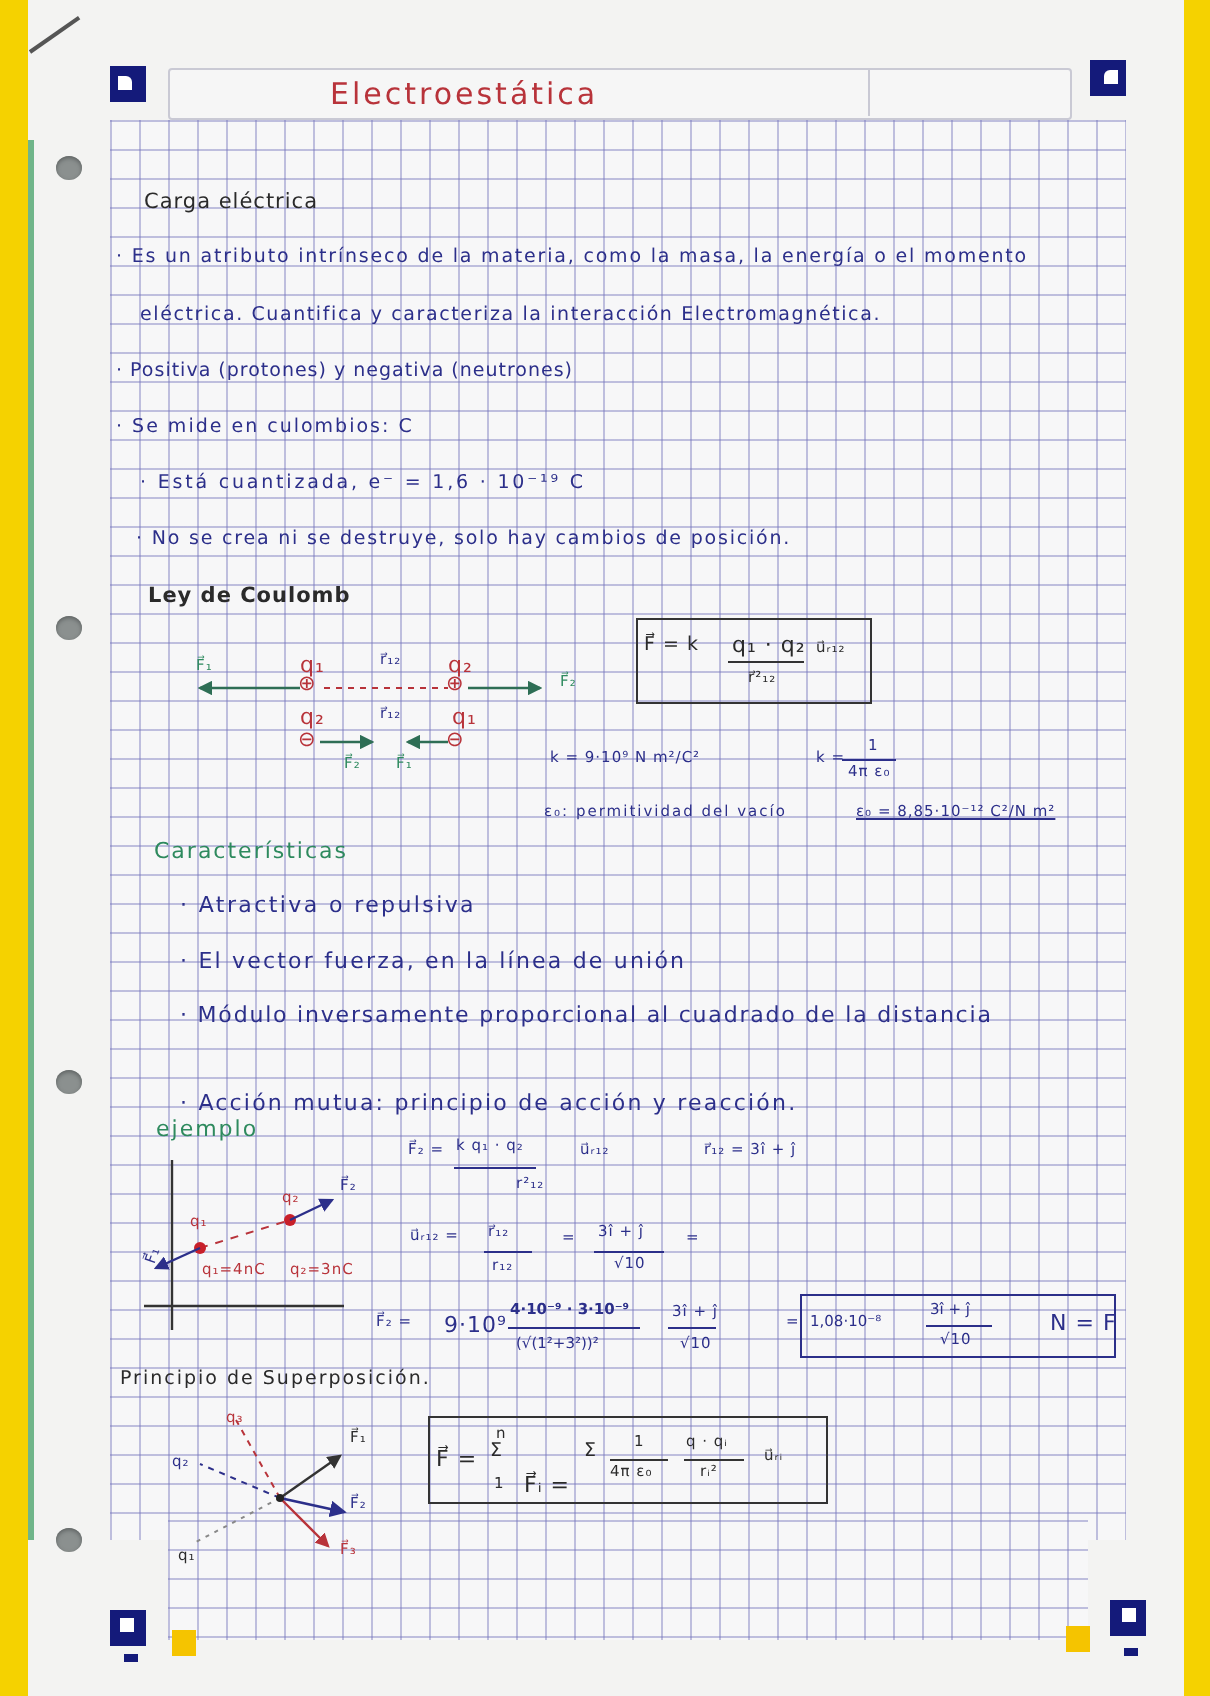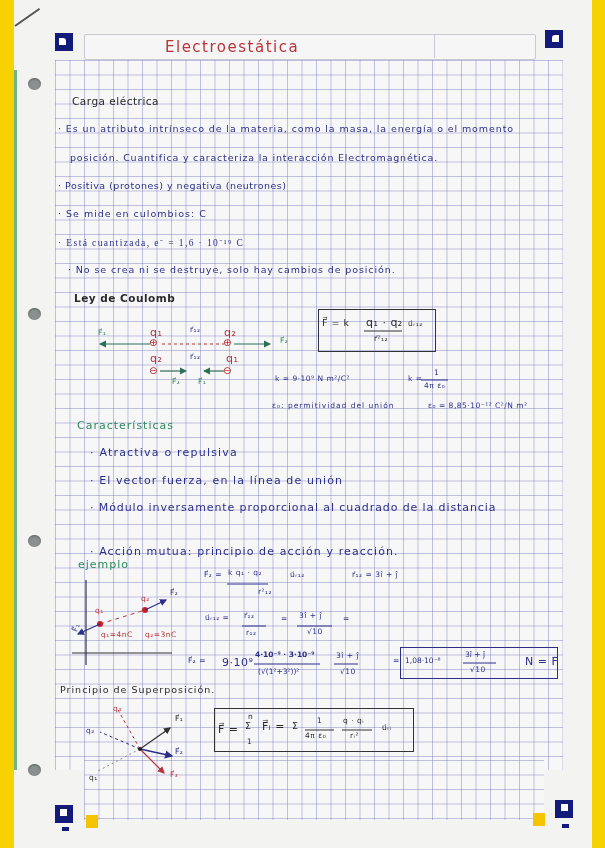--- a/index.html
+++ b/index.html
@@ -62,24 +62,24 @@
 
 <div class="hole" style="left:28px;top:78px;"></div>
 <div class="hole" style="left:28px;top:308px;"></div>
 <div class="hole" style="left:28px;top:535px;"></div>
 <div class="hole" style="left:28px;top:764px;"></div>
 
 <div class="hw red title">Electroestática</div>
 
 <div class="hw black s11" style="left:72px;top:95px;">Carga eléctrica</div>
 <div class="hw blue s10" style="left:58px;top:123px;letter-spacing:.9px;">· Es un atributo intrínseco de la materia, como la masa, la energía o el momento</div>
-<div class="hw blue s10" style="left:70px;top:152px;letter-spacing:.8px;">posición. Cuantifica y caracteriza la interacción Electromagnética.</div>
+<div class="hw blue s10" style="left:70px;top:152px;letter-spacing:.8px;">eléctrica. Cuantifica y caracteriza la interacción Electromagnética.</div>
 <div class="hw blue s10" style="left:58px;top:180px;">· Positiva (protones) y negativa (neutrones)</div>
 <div class="hw blue s10" style="left:58px;top:208px;letter-spacing:1px;">· Se mide en culombios: C</div>
-<div class="hw blue s10" style="left:58px;top:236px;letter-spacing:1.4px;font-family:Liberation Serif, serif;">· Está cuantizada,  e⁻ = 1,6 · 10⁻¹⁹ C</div>
+<div class="hw blue s10" style="left:70px;top:236px;letter-spacing:1.4px;">· Está cuantizada,  e⁻ = 1,6 · 10⁻¹⁹ C</div>
 <div class="hw blue s10" style="left:68px;top:264px;letter-spacing:.9px;">· No se crea ni se destruye, solo hay cambios de posición.</div>
 
 <div class="hw black s11" style="left:74px;top:292px;font-weight:bold;">Ley de Coulomb</div>
 
 <div class="hw green s8" style="left:98px;top:328px;">F⃗₁</div>
 <div class="hw red s9" style="left:150px;top:326px;">q₁</div>
 <div class="hw blue s8" style="left:190px;top:325px;">r⃗₁₂</div>
 <div class="hw red s9" style="left:224px;top:326px;">q₂</div>
 <div class="hw green s8" style="left:280px;top:336px;">F⃗₂</div>
 <div class="hw red s11" style="left:149px;top:336px;">⊕</div>
@@ -95,22 +95,22 @@
 <div class="formula-box" style="left:318px;top:309px;width:116px;height:41px;"></div>
 <div class="hw black s10" style="left:322px;top:317px;text-align:center;">F⃗ = k</div>
 <div class="hw black s9" style="left:366px;top:316px;">q₁ · q₂</div>
 <div class="hw black s8" style="left:374px;top:334px;text-align:right;">r⃗²₁₂</div>
 <div class="hw black s8" style="left:408px;top:319px;">u⃗ᵣ₁₂</div>
 
 <div class="hw blue s8" style="left:275px;top:374px;">k = 9·10⁹ N m²/C²</div>
 <div class="hw blue s8" style="left:408px;top:374px;">k =</div>
 <div class="hw blue s8" style="left:434px;top:368px;">1</div>
 <div class="hw blue s8" style="left:424px;top:381px;">4π ε₀</div>
-<div class="hw blue s8" style="left:272px;top:401px;letter-spacing:1px;">ε₀: permitividad del unión</div>
-<div class="hw blue s8" style="left:428px;top:401px;">ε₀ = 8,85·10⁻¹² C²/N m²</div>
+<div class="hw blue s8" style="left:272px;top:401px;letter-spacing:1px;">ε₀: permitividad del vacío</div>
+<div class="hw blue s8" style="left:428px;top:401px;text-decoration:underline;">ε₀ = 8,85·10⁻¹² C²/N m²</div>
 
 <div class="hw green s9" style="left:77px;top:419px;letter-spacing:1px;">Características</div>
 <div class="hw blue s9" style="left:90px;top:446px;letter-spacing:1.2px;">· Atractiva o repulsiva</div>
 <div class="hw blue s9" style="left:90px;top:474px;letter-spacing:1.1px;">· El vector fuerza, en la línea de unión</div>
 <div class="hw blue s9" style="left:90px;top:501px;letter-spacing:.9px;">· Módulo inversamente proporcional al cuadrado de la distancia</div>
 <div class="hw blue s9" style="left:90px;top:545px;letter-spacing:1.1px;">· Acción mutua: principio de acción y reacción.</div>
 
 <div class="hw green s9" style="left:78px;top:558px;letter-spacing:1px;">ejemplo</div>
 <div class="hw red s8" style="left:95px;top:606px;">q₁</div>
 <div class="hw red s8" style="left:141px;top:594px;">q₂</div>
@@ -153,21 +153,21 @@
 <div class="hw black s8" style="left:89px;top:773px;">q₁</div>
 <div class="hw black s8" style="left:175px;top:714px;">F⃗₁</div>
 <div class="hw blue s8" style="left:175px;top:747px;">F⃗₂</div>
 <div class="hw red s8" style="left:170px;top:770px;">F⃗₃</div>
 
 <div class="formula-box" style="left:214px;top:708px;width:198px;height:42px;"></div>
 <div class="hw black s9" style="left:218px;top:723px;">F⃗ =</div>
 <div class="hw black s8" style="left:248px;top:712px;">n</div>
 <div class="hw black s10" style="left:245px;top:720px;">Σ</div>
 <div class="hw black s8" style="left:247px;top:737px;">1</div>
-<div class="hw black s9" style="left:262px;top:720px;">F⃗ᵢ =</div>
+<div class="hw black s9" style="left:262px;top:736px;">F⃗ᵢ =</div>
 <div class="hw black s10" style="left:292px;top:720px;">Σ</div>
 <div class="hw black s8" style="left:317px;top:716px;">1</div>
 <div class="hw black s8" style="left:305px;top:731px;">4π ε₀</div>
 <div class="hw black s8" style="left:343px;top:716px;">q · qᵢ</div>
 <div class="hw black s8" style="left:350px;top:731px;">rᵢ²</div>
 <div class="hw black s8" style="left:382px;top:723px;">u⃗ᵣᵢ</div>
 
 <svg class="over" viewBox="0 0 605 848">
   <defs>
     <marker id="ag" markerWidth="6" markerHeight="6" refX="5" refY="3" orient="auto">

